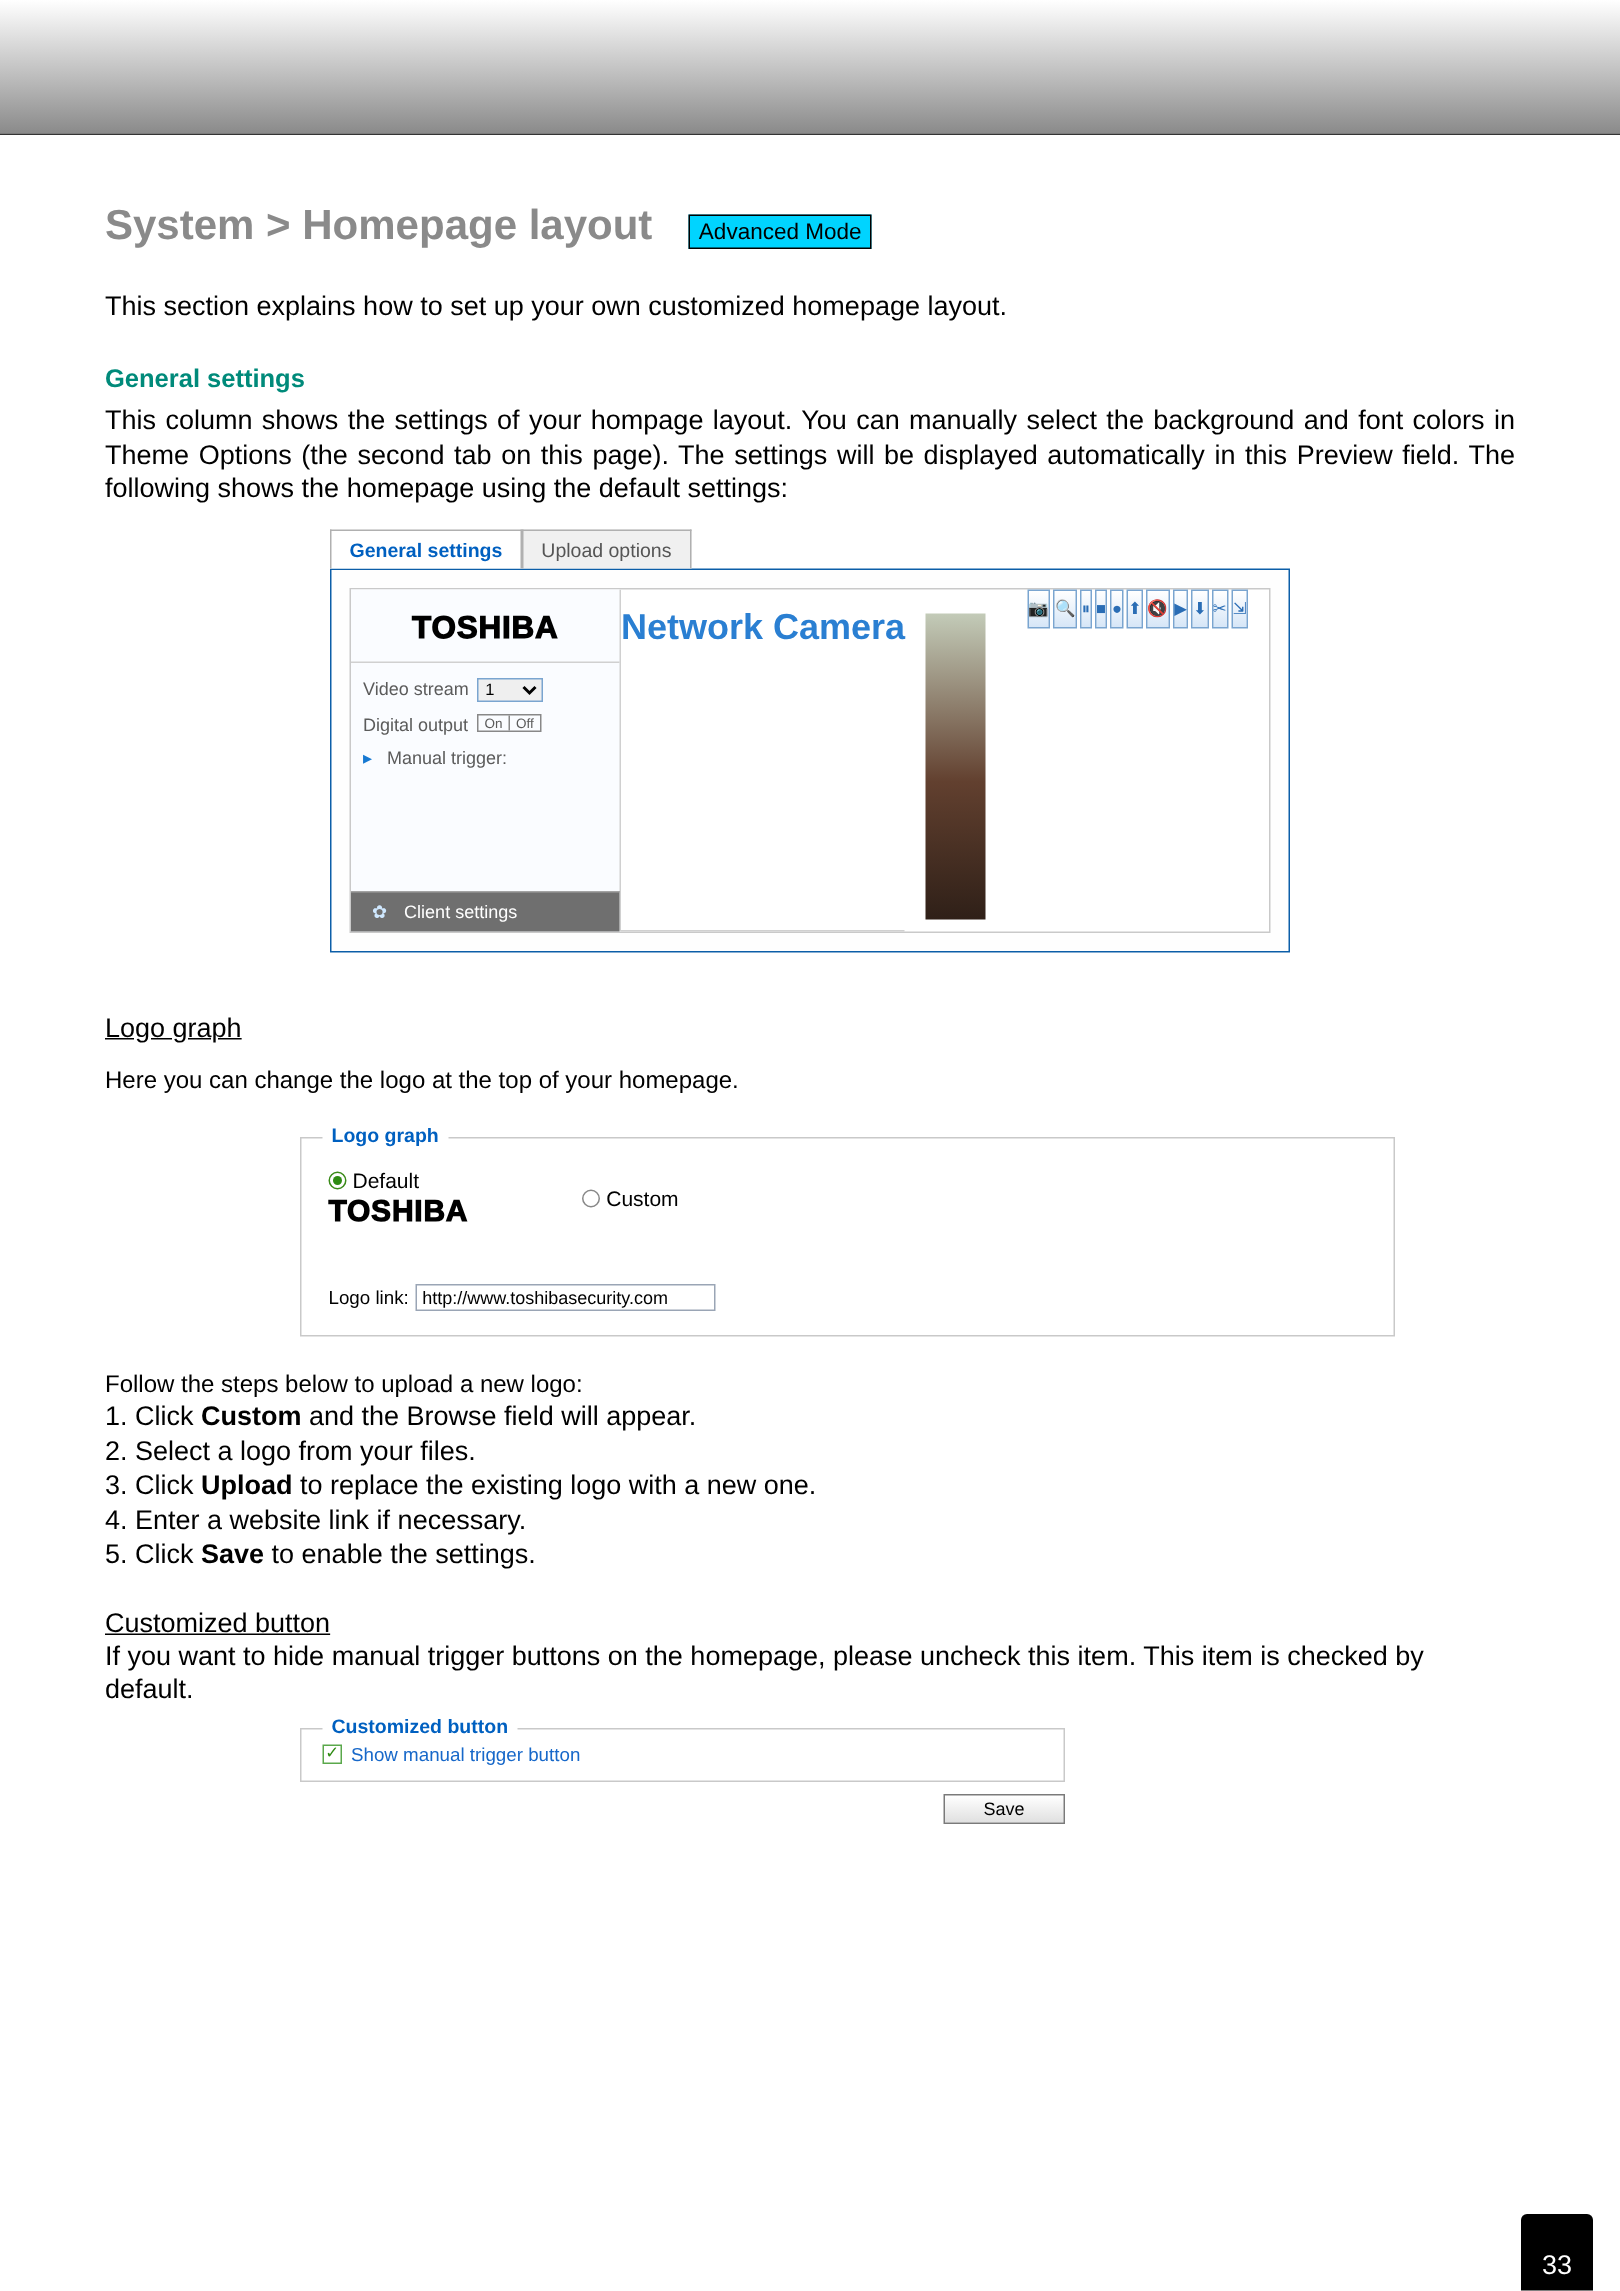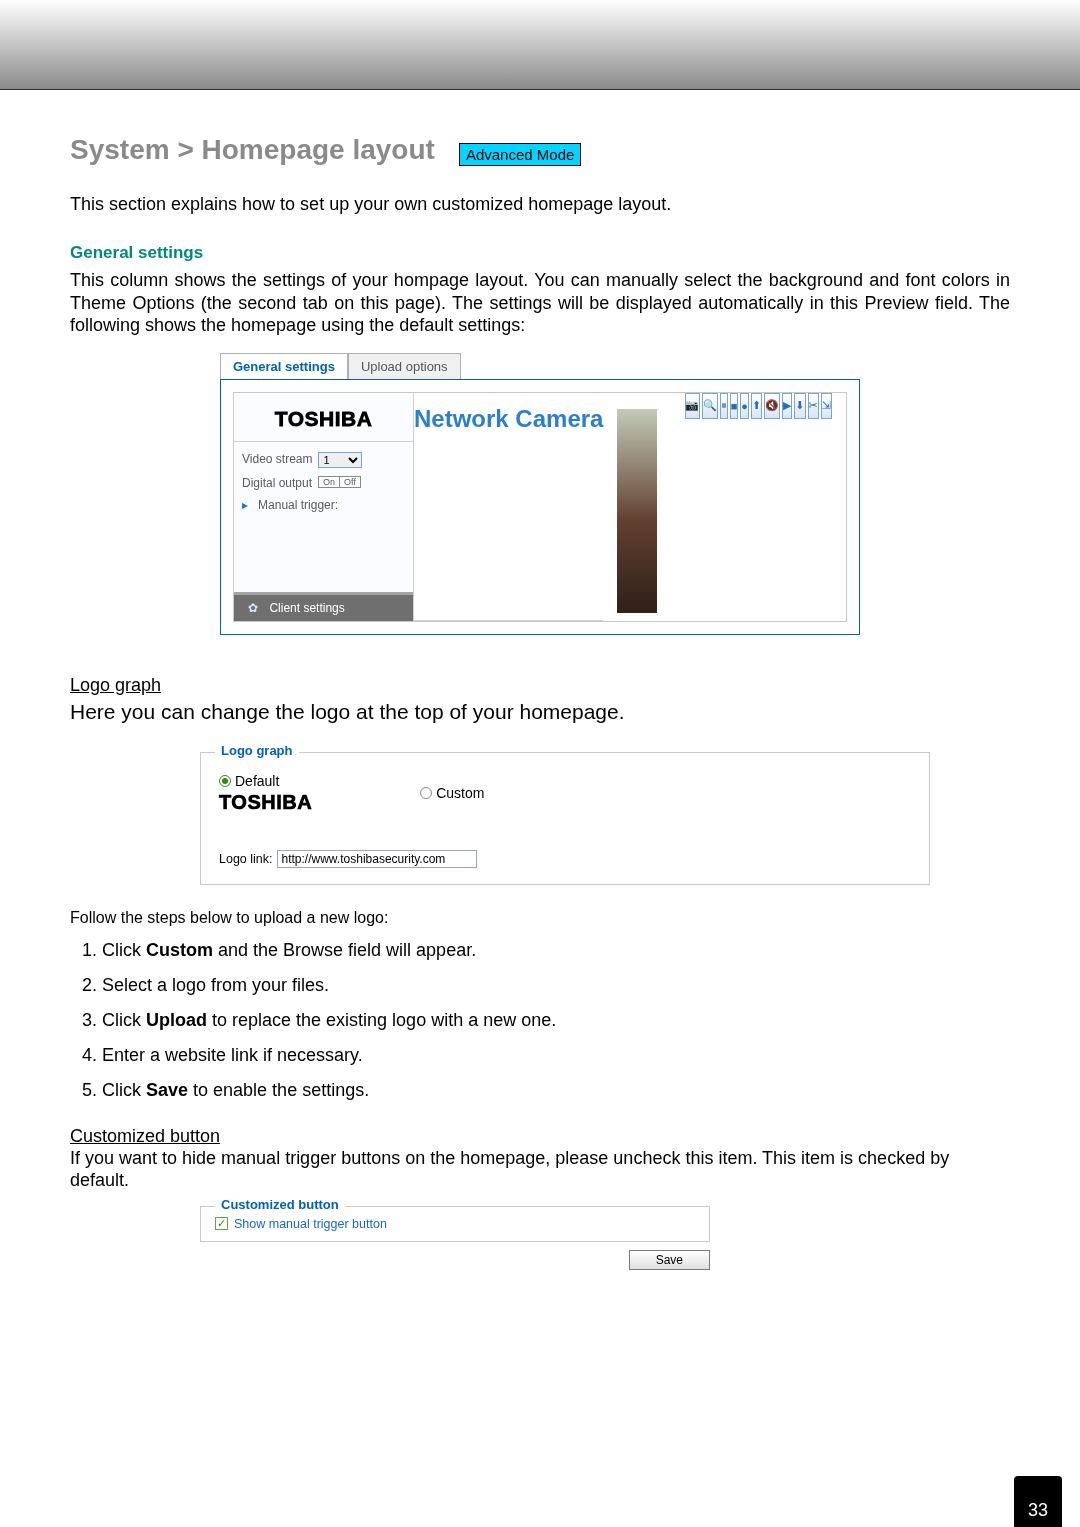--- a/index.html
+++ b/index.html
@@ -124,21 +124,21 @@
     border-right: 1px solid #888;
     padding: 0 4px;
   }
   .onoff span:last-child { border-right:none; }
   .pv-manual::before { content:"▸"; color:#1679d2; margin-right:4px; }
   .pv-client {
     background: #6f6f6f;
     color: #fff;
     font-size: 12px;
     padding: 6px 8px 6px 14px;
-    border-top: 3px solid #a3a3a3;
+    border-top: 1px solid #a3a3a3;
   }
   .pv-client::before { content:"✿"; color:#cfe8ff; margin-right:8px; }
   .pv-right { flex:1; display:flex; flex-direction:row; }
   .pv-title {
     color:#2a7fd2;
     font-weight:bold;
     font-size:24px;
     text-align:center;
     padding: 12px 0;
     border-bottom: 1px solid #d0d0d0;
@@ -169,39 +169,39 @@
     align-items:center;
     justify-content:center;
     font-size:11px;
     color:#2a6db5;
   }
   .logo-head {
     text-decoration: underline;
     font-size:18px;
     margin-top:28px;
   }
-  .logo-desc { font-size:21px; margin-top:4px; }
+  .logo-desc { font-size:16px; margin-top:16px; }
   .fieldset {
     border: 1px solid #c9c9c9;
     margin: 28px 80px 24px 130px;
     padding: 20px 18px 16px 18px;
     position: relative;
   }
   .legend {
     position:absolute;
     top:-10px; left:14px;
     background:#fff;
     padding:0 6px;
     color:#0060c0;
     font-size:13px;
     font-weight:bold;
   }
   .radio-row {
     display:flex;
-    gap:108px;
+    gap:76px;
     font-size:14px;
     align-items:center;
   }
   .radio-opt { display:flex; align-items:center; gap:4px; }
   .radio-dot {
     width:12px; height:12px; border-radius:50%;
     border:1px solid #3a8a18;
     display:inline-flex; align-items:center; justify-content:center;
   }
   .radio-dot.on::after {
@@ -224,21 +224,21 @@
   }
   .logo-link-input {
     border:1px solid #9aa5b5;
     background:#fff;
     font-size:12px;
     padding:1px 4px;
     width:200px;
   }
   .follow { font-size:16px; margin-top:22px; }
   ol.steps { margin-left: 20px; font-size:18px; }
-  ol.steps li { margin:12px; line-height:1.28; }
+  ol.steps li { margin:0; line-height:1.28; }
   .custbtn-head { text-decoration:underline; font-size:18px; margin-top:24px; }
   .fieldset2 {
     border:1px solid #c9c9c9;
     margin: 14px 300px 8px 130px;
     padding: 10px 14px 10px 14px;
     position:relative;
   }
   .chk-row { font-size:12.5px; color:#1768c9; display:flex; align-items:center; gap:6px;}
   .chk {
     width:13px; height:13px;

